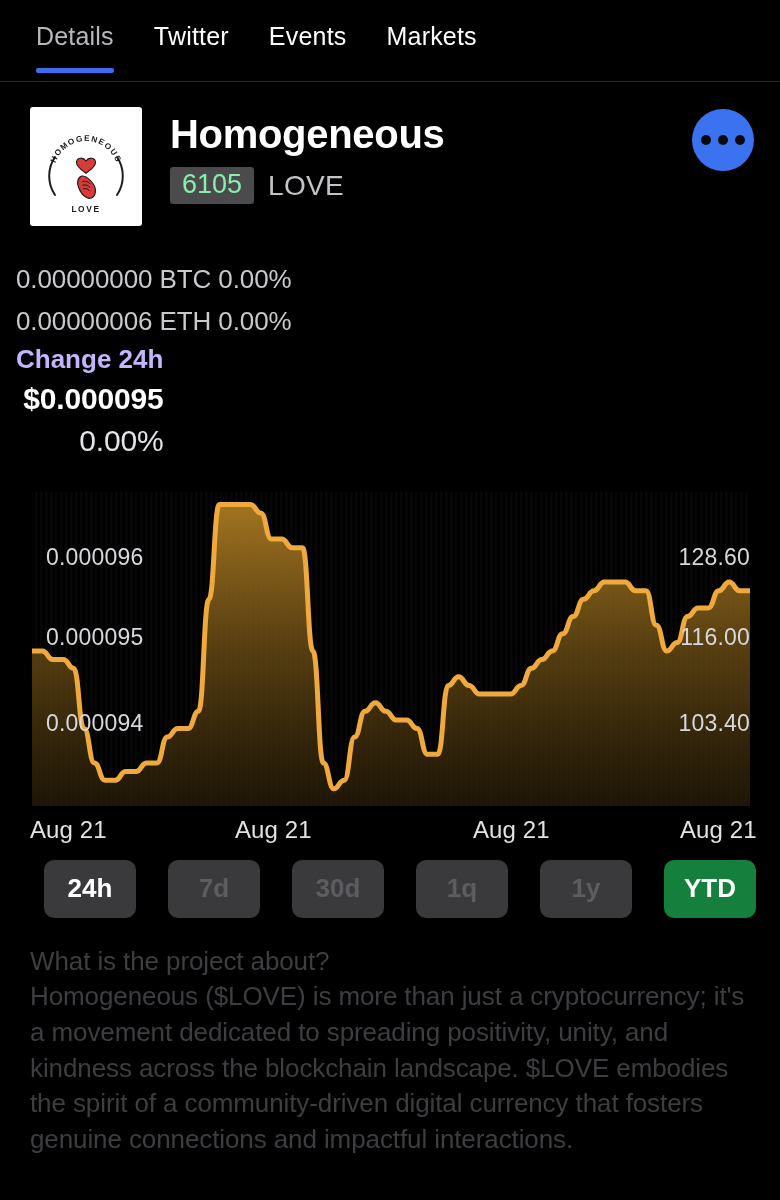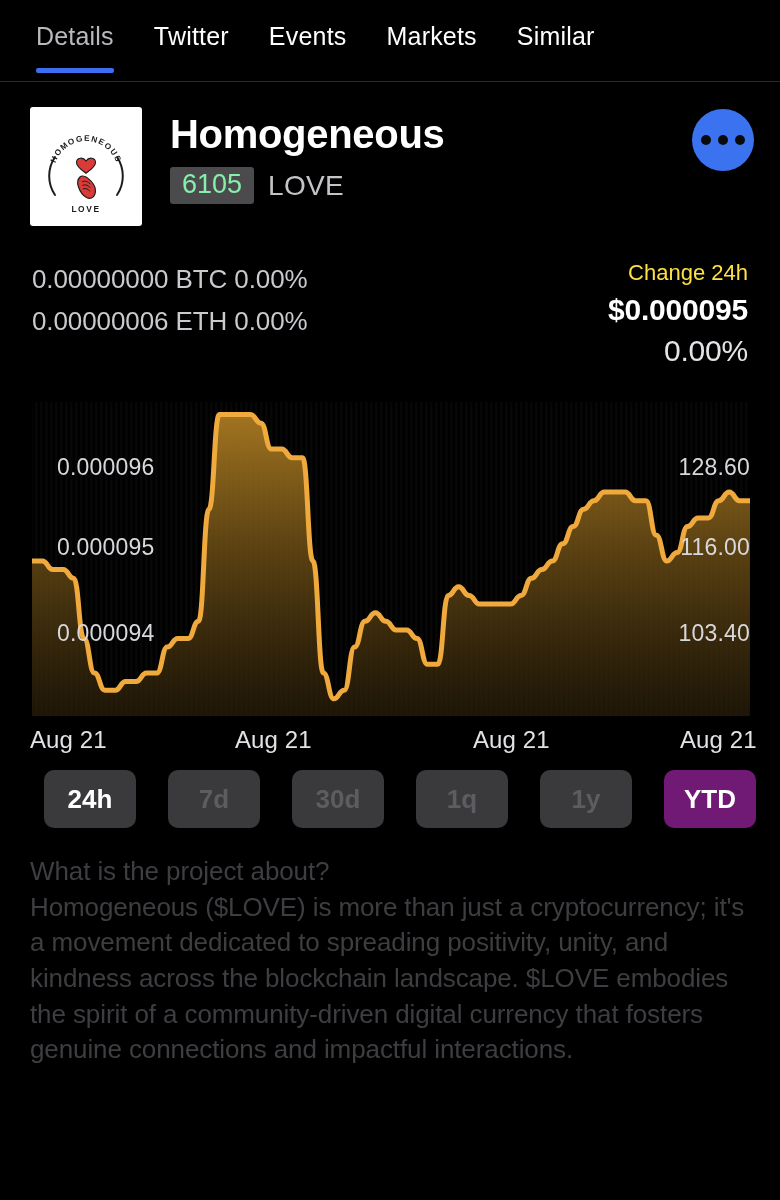--- a/index.html
+++ b/index.html
@@ -115,35 +115,37 @@
     width: 10px;
     height: 10px;
     border-radius: 50%;
     background: #0a0a0c;
     display: block;
   }
 
   
   .quotes {
     display: flex;
-    justify-content: space-between;
+    justify-content: center;
     align-items: flex-start;
-    padding: 32px 32px 0 32px;
+    padding: 32px 32px 0 16px;
+    flex-direction: column;
   }
   .quotes-left div {
     font-size: 26px;
     color: #c9c9ce;
     line-height: 1.62;
     letter-spacing: -0.1px;
   }
   .quotes-right { text-align: right; }
   .change-label {
-    font-size: 22px;
-    color: #fde047;
+    font-size: 26px;
+    color: #c4b5fd;
     line-height: 1.35;
+    font-weight: bold;
   }
   .change-price {
     font-size: 30px;
     font-weight: bold;
     color: #ffffff;
     line-height: 1.45;
     letter-spacing: -0.2px;
   }
   .change-pct {
     font-size: 30px;
@@ -161,21 +163,21 @@
   }
   .chart-svg { display: block; width: 780px; height: 330px; }
 
   .axis-label {
     position: absolute;
     font-size: 23px;
     color: #d7d7dc;
     letter-spacing: 0.2px;
     pointer-events: none;
   }
-  .axis-left  { left: 57px; }
+  .axis-left  { left: 46px; }
   .axis-right { right: 30px; text-align: right; }
 
   .xaxis {
     position: relative;
     height: 42px;
     width: 780px;
   }
   .xtick {
     position: absolute;
     top: 4px;
@@ -200,21 +202,21 @@
     font-weight: bold;
     border: none;
     cursor: pointer;
     font-family: "Liberation Sans", sans-serif;
     display: flex;
     align-items: center;
     justify-content: center;
     margin-left: 20px;
   }
   .range-btn.dim { color: #5d5d61; }
-  .range-btn.selected { background: #701a75; color: #ffffff; }
+  .range-btn.selected { background: #15803d; color: #ffffff; }
 
   
   .desc {
     padding: 26px 32px 0 30px;
     font-size: 26px;
     line-height: 1.37;
     color: #3e3e42;
     letter-spacing: -0.1px;
   }
   .desc p { margin: 0; }
@@ -222,21 +224,20 @@
 </head>
 <body>
 
 <div id="app">
 
   <nav class="tabbar">
     <div class="tab active">Details</div>
     <div class="tab">Twitter</div>
     <div class="tab">Events</div>
     <div class="tab">Markets</div>
-    <div class="tab">Similar</div>
   </nav>
 
   <header class="coin-header">
 
     <div class="logo-tile">
       <svg class="logo-svg" viewBox="0 0 112 119">
         <defs>
           <path id="arcpath" d="M 24 66 A 32 32 0 0 1 88 66" fill="none"></path>
         </defs>
 

